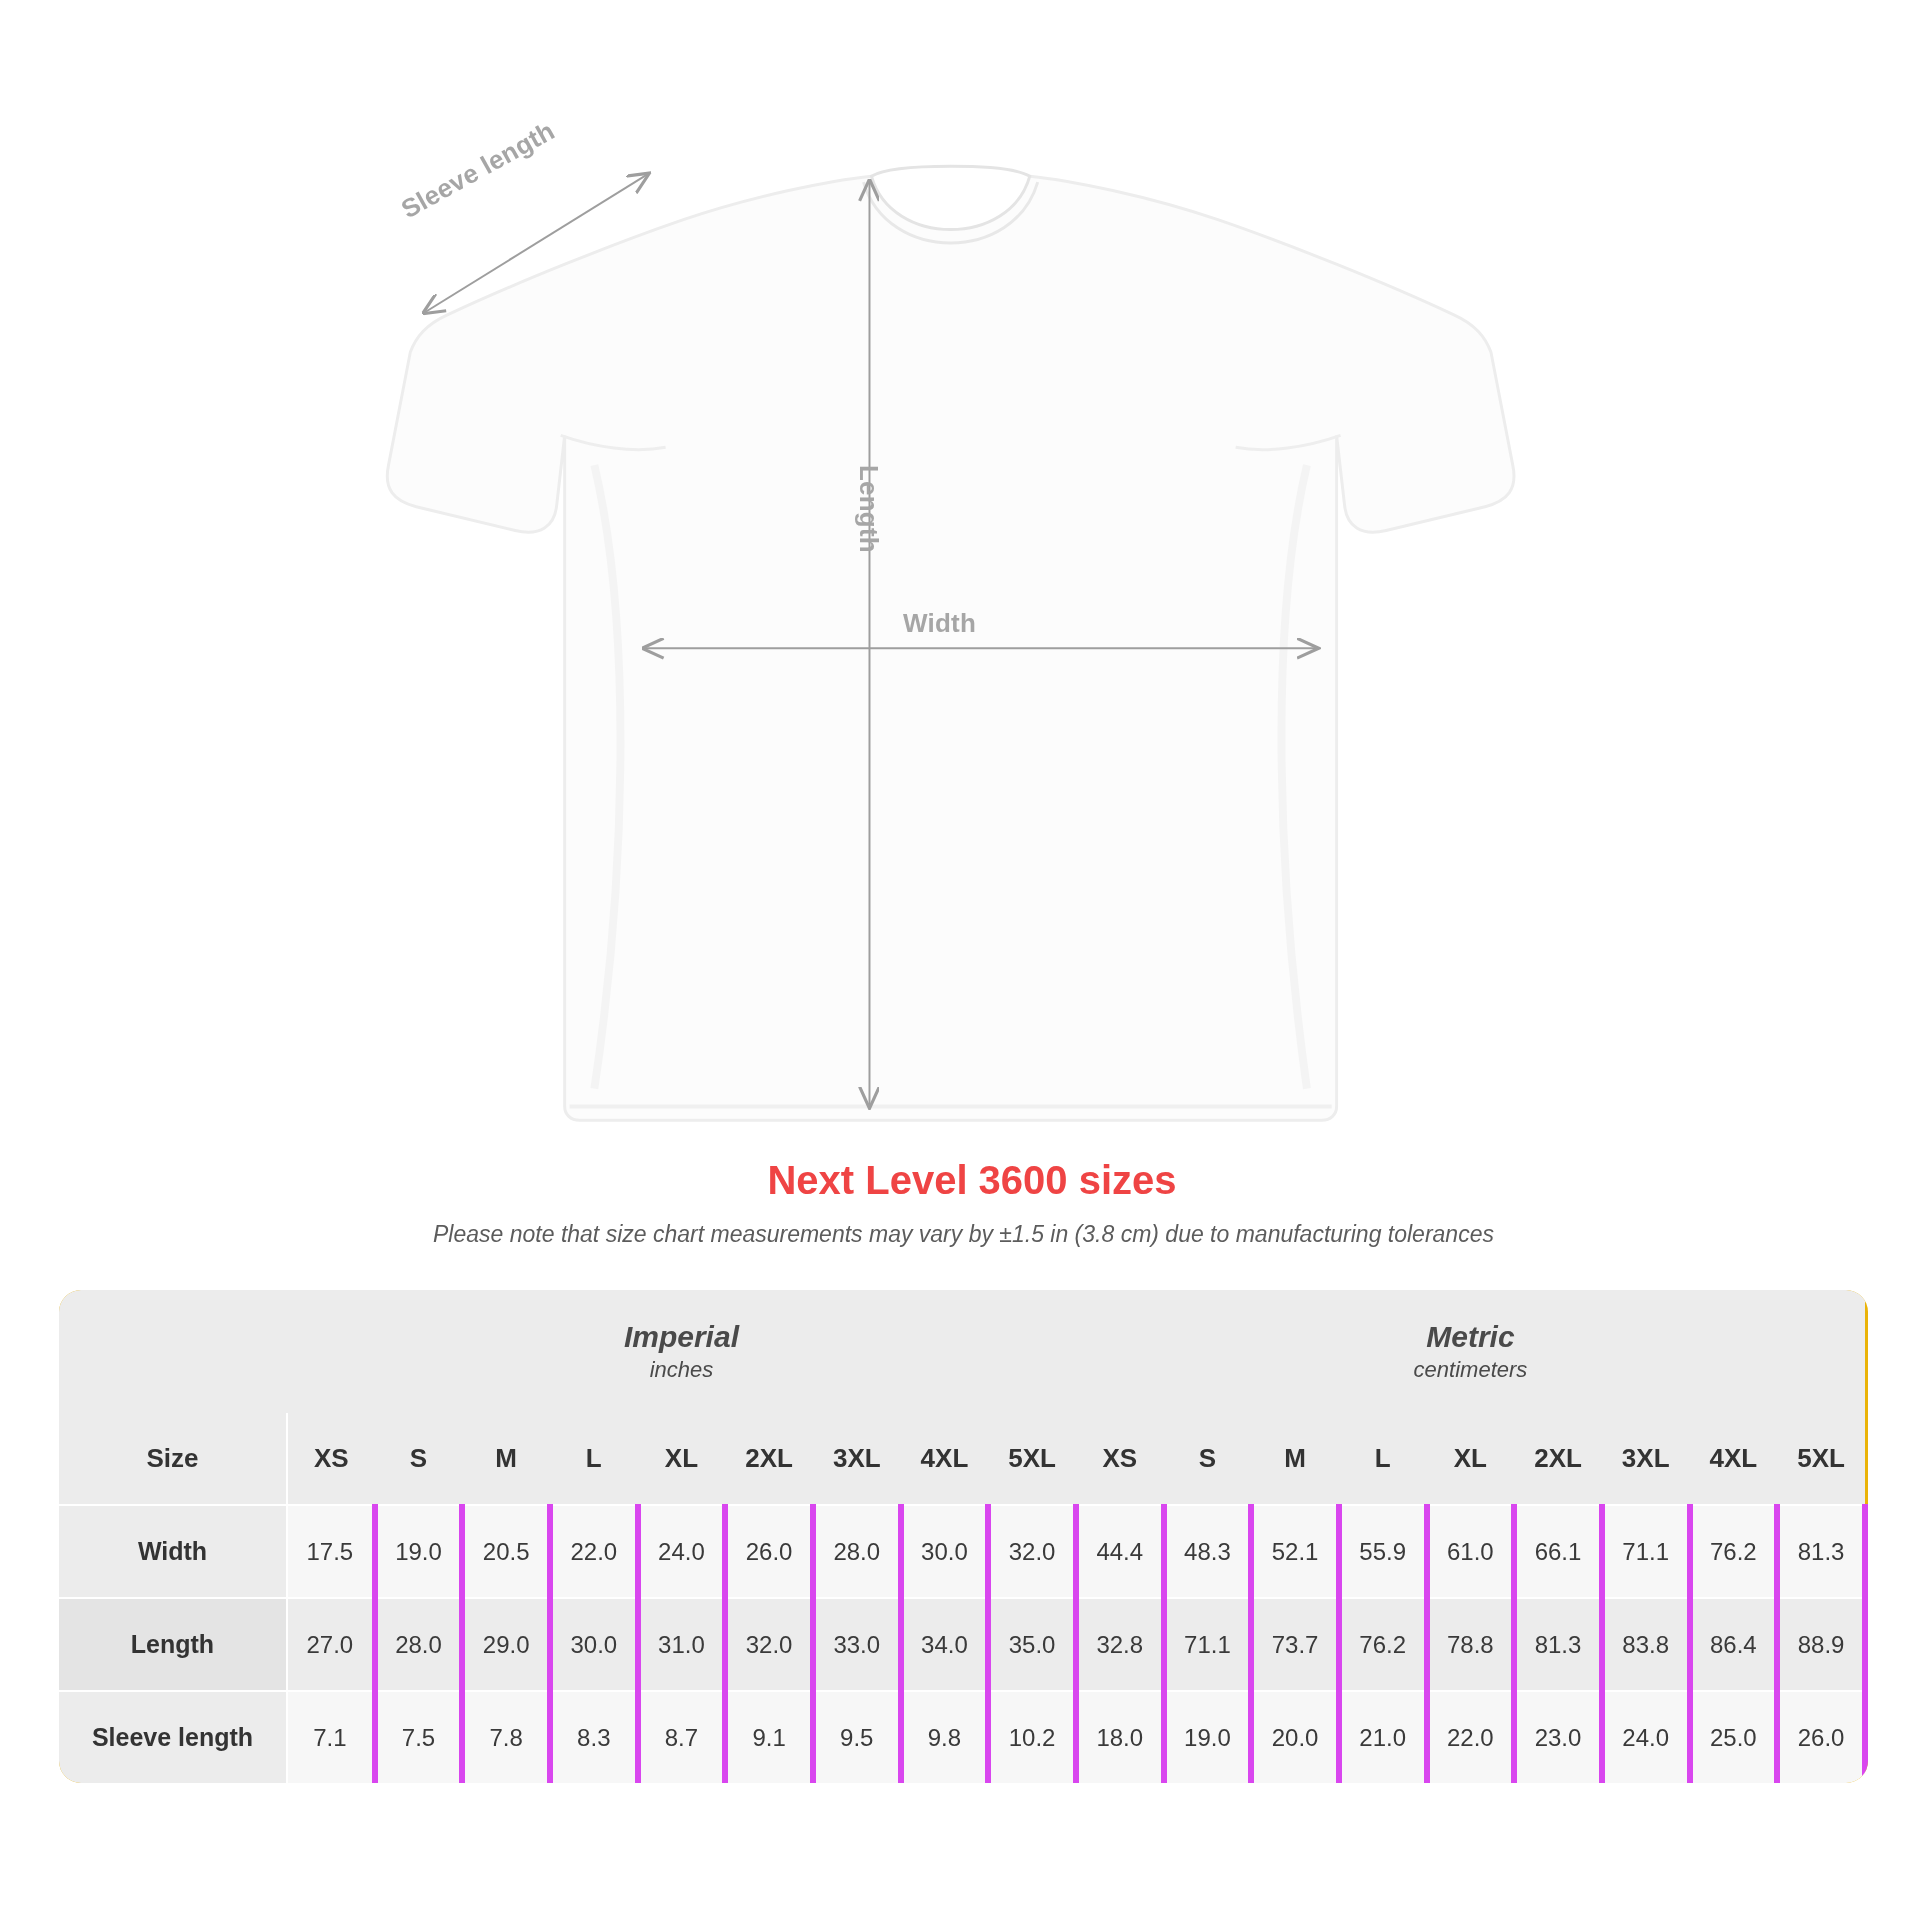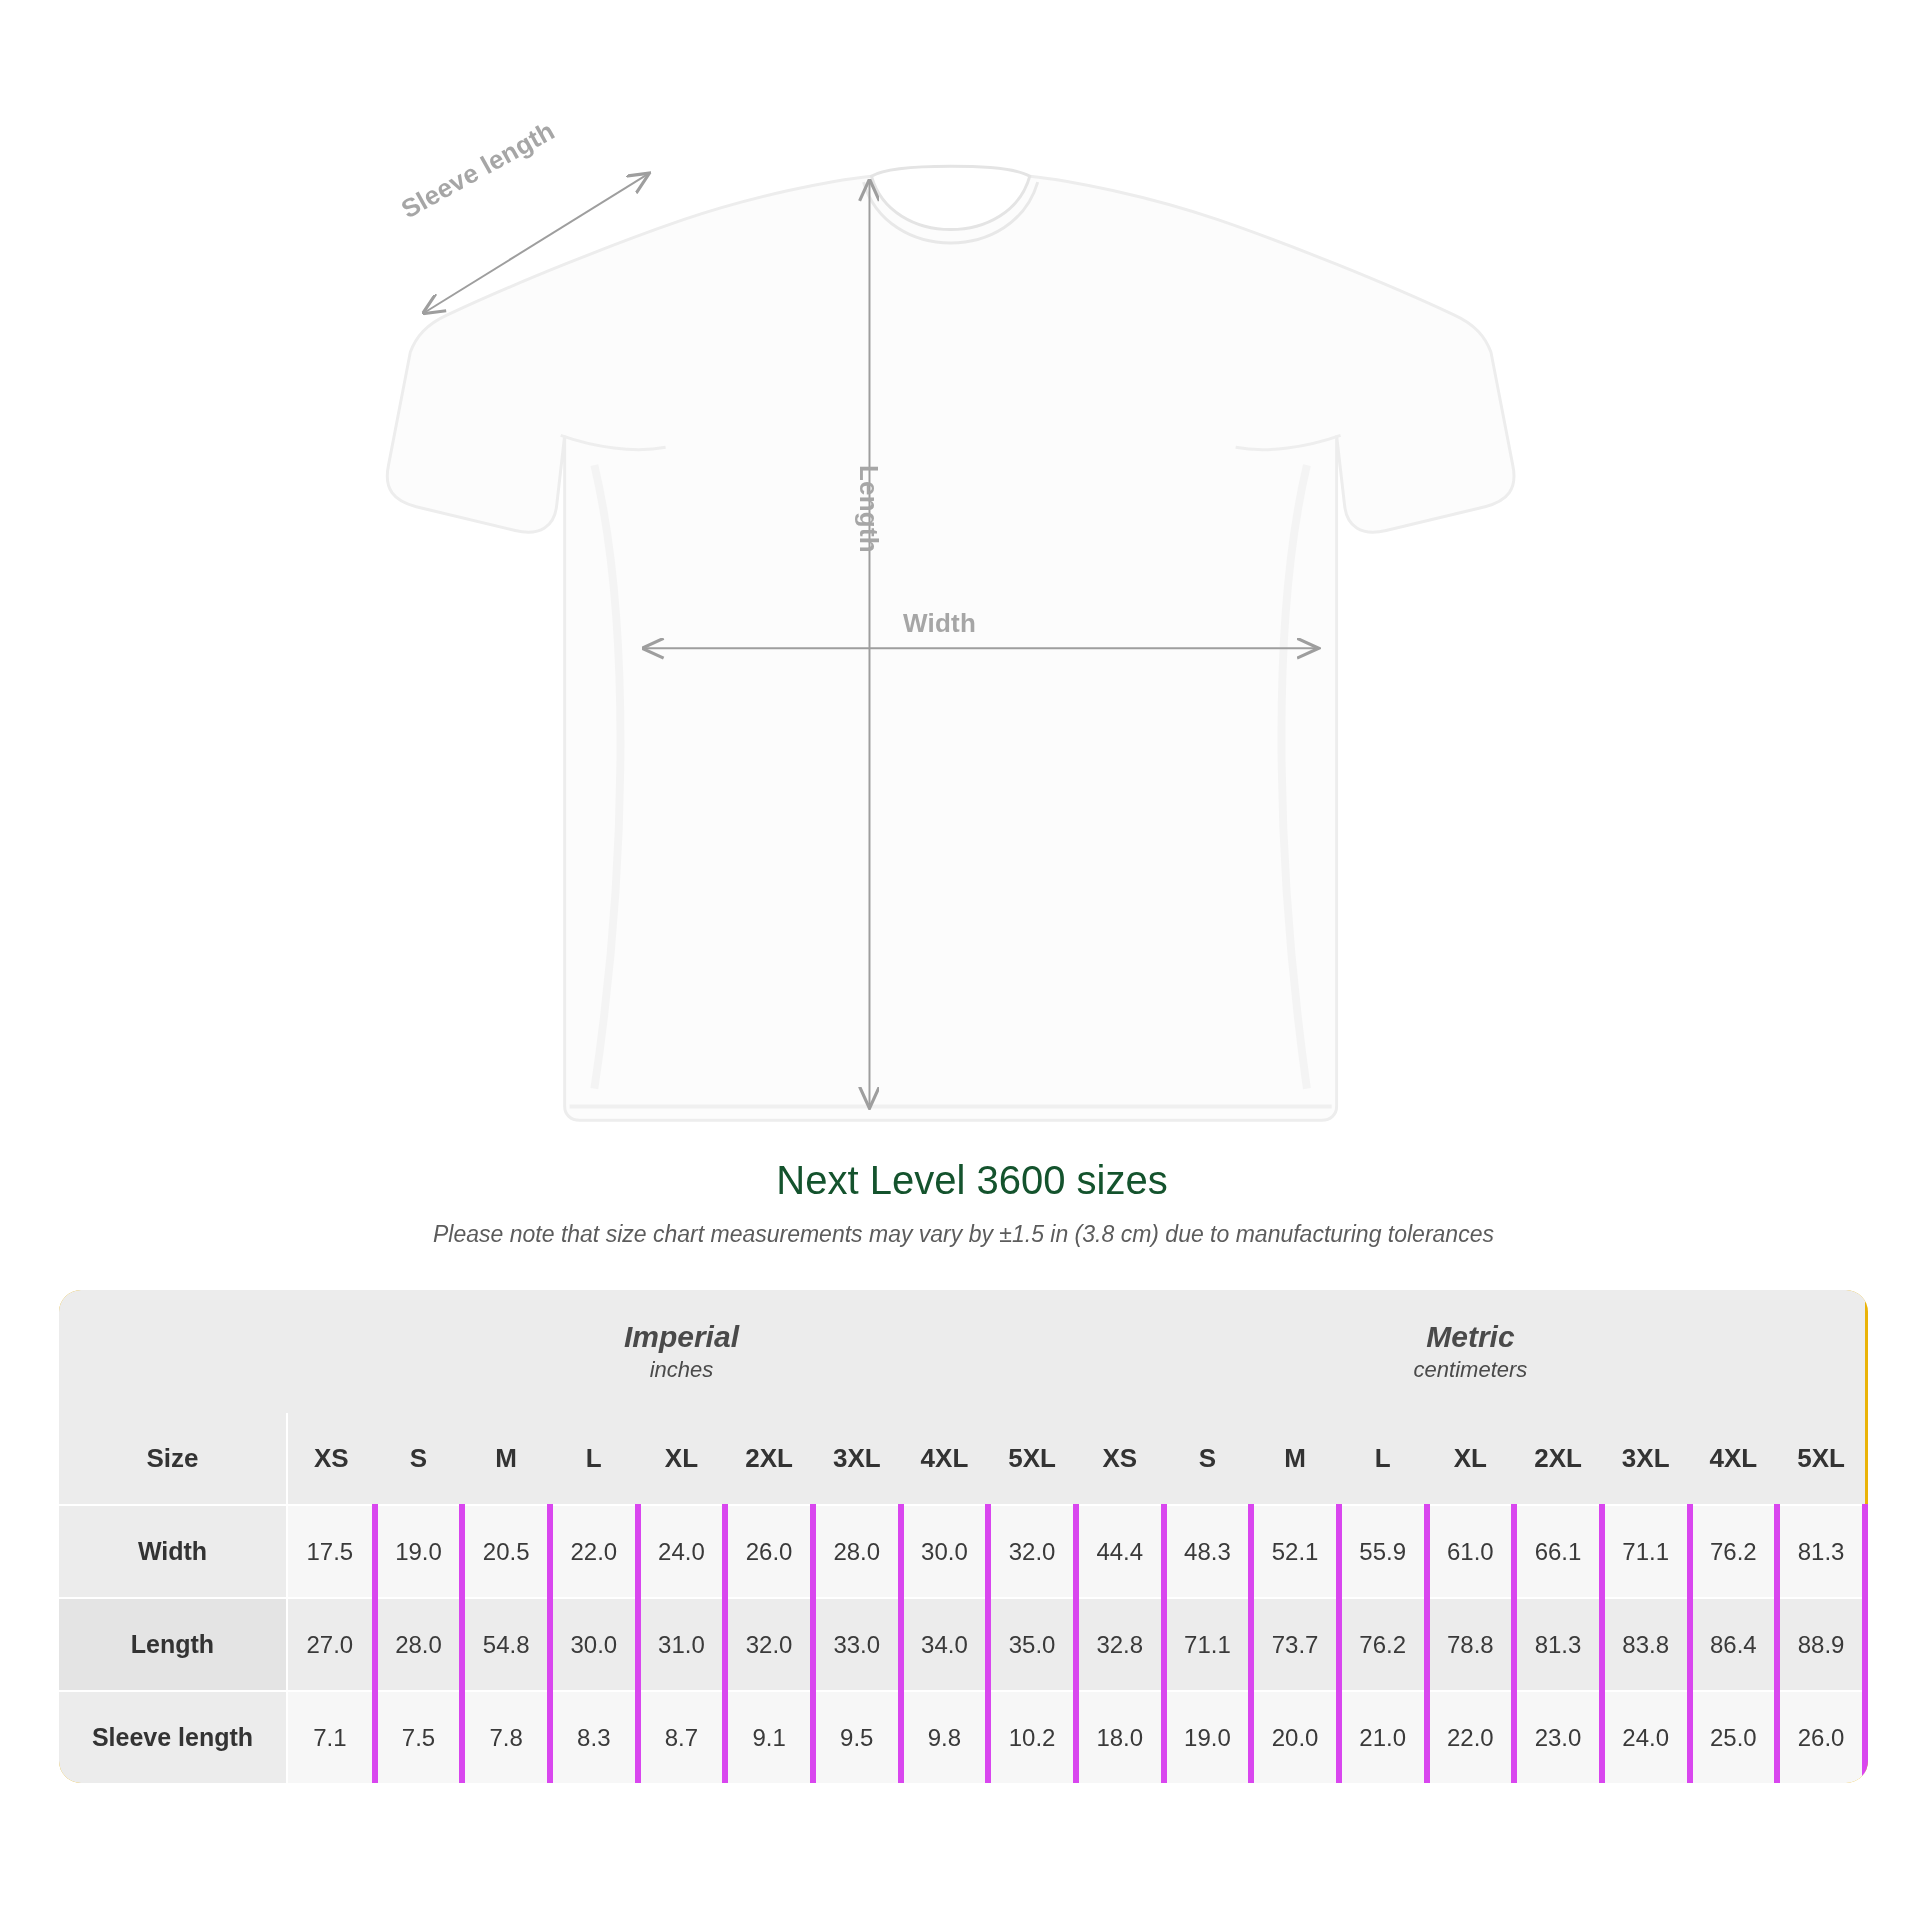--- a/index.html
+++ b/index.html
@@ -54,22 +54,22 @@
     top: 608px;
   }
 
   
   .title-block {
     text-align: center;
     margin-top: 10px;
   }
   .chart-title {
     font-size: 40px;
-    font-weight: normal;
-    color: #14532d;
+    font-weight: bold;
+    color: #ef4444;
     margin: 0 0 18px 17px;
   }
   .chart-note {
     font-size: 23px;
     font-style: italic;
     color: #5c5c5c;
     margin: 4px;
   }
 
   
@@ -281,21 +281,21 @@
           <td>61.0</td>
           <td>66.1</td>
           <td>71.1</td>
           <td>76.2</td>
           <td>81.3</td>
         </tr>
         <tr class="body-row alt">
           <td class="rowlabel">Length</td>
           <td class="col-first">27.0</td>
           <td>28.0</td>
-          <td>54.8</td>
+          <td>29.0</td>
           <td>30.0</td>
           <td>31.0</td>
           <td>32.0</td>
           <td>33.0</td>
           <td>34.0</td>
           <td>35.0</td>
           <td>32.8</td>
           <td>71.1</td>
           <td>73.7</td>
           <td>76.2</td>

